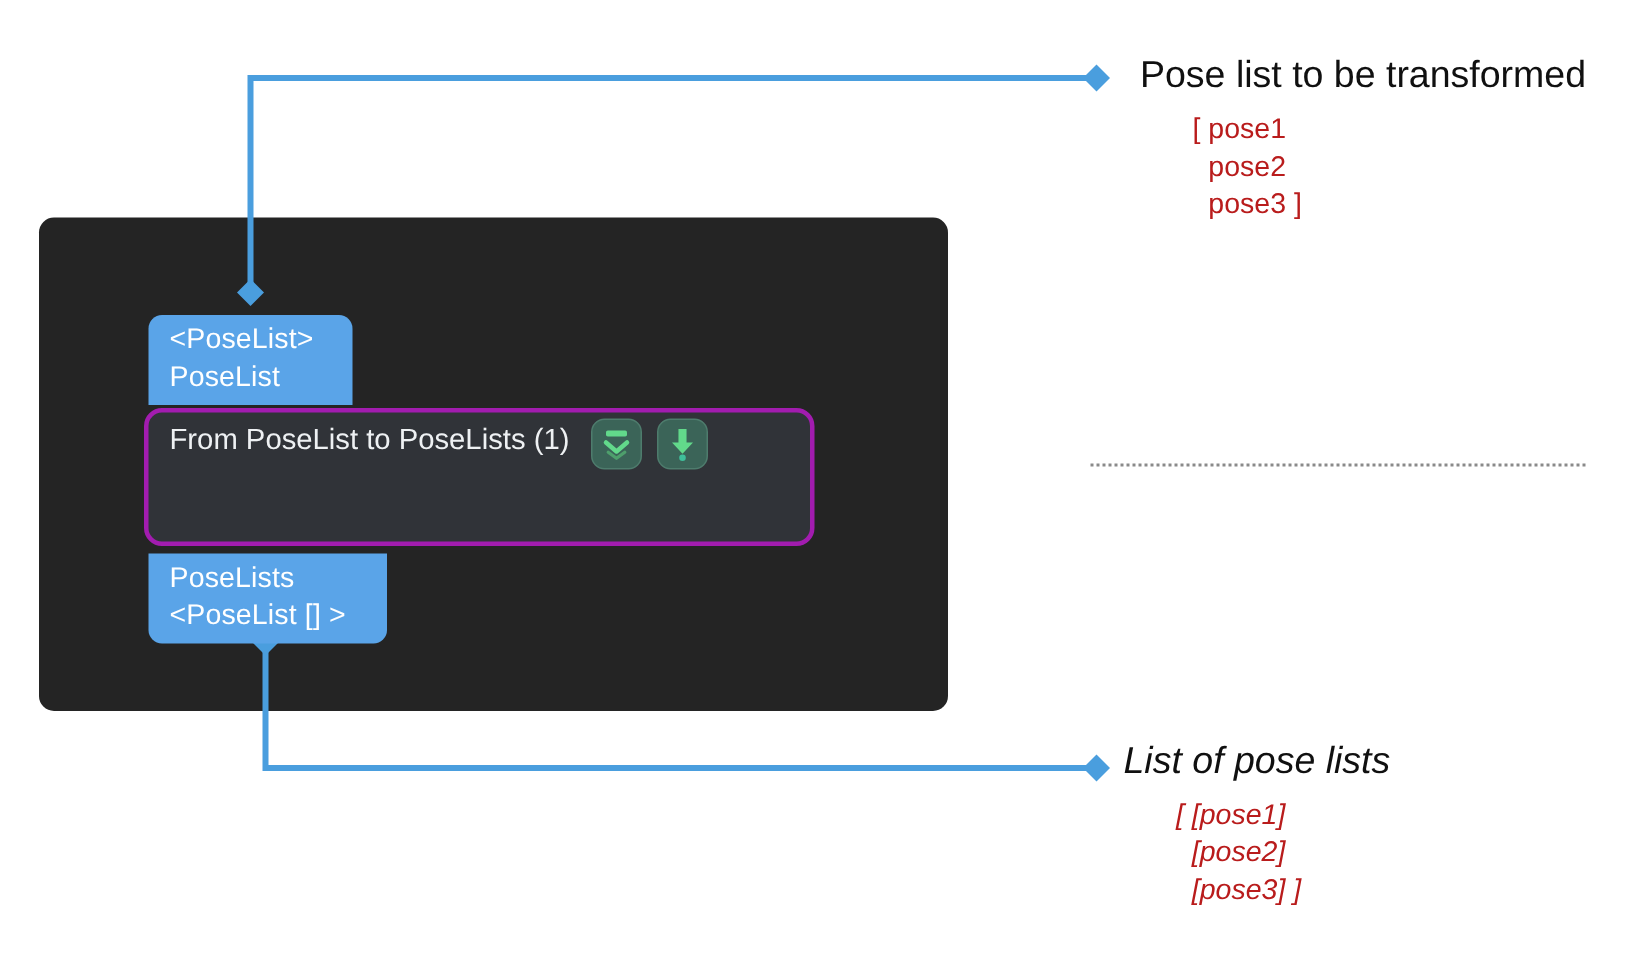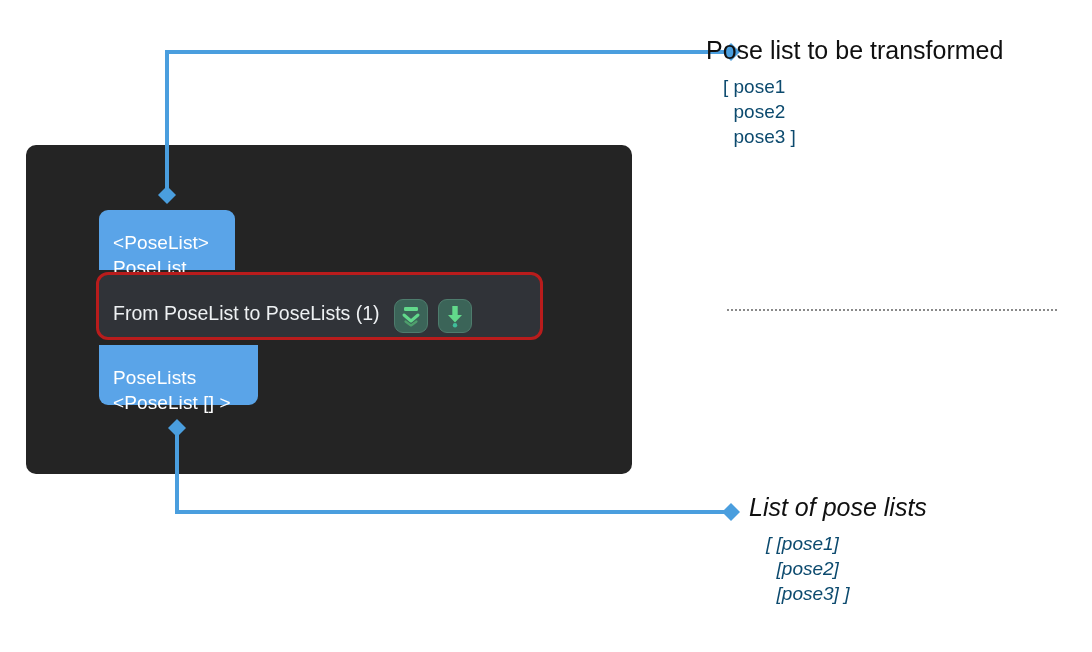--- a/index.html
+++ b/index.html
@@ -47,21 +47,21 @@
     left: 96px;
     top: 210px;
     width: 450px;
   }
 
   .port-chip {
     background: #5aa4e8;
     color: #ffffff;
     font-size: 19px;
     line-height: 25px;
-    padding: 20px 12px 6px 14px;
+    padding: 4px 12px 6px 14px;
     box-sizing: border-box;
     width: max-content;
     letter-spacing: 0.1px;
   }
   .port-chip .chip-line {
     display: block;
     white-space: pre;
   }
 
   #port-in-chip {
@@ -75,27 +75,27 @@
     border-radius: 0 0 9px 9px;
     min-width: 159px;
     height: 60px;
     position: relative;
     top: 7px;
   }
 
   #node-body {
     box-sizing: border-box;
     width: 447px;
-    height: 68px;
+    height: 92px;
     background: #303338;
-    border: 3px solid #b91c1c;
+    border: 3px solid #a21caf;
     border-radius: 12px;
     display: flex;
     align-items: flex-start;
-    padding: 24px 10px 0 14px;
+    padding: 4px 10px 0 14px;
     position: relative;
     top: 2px;
   }
 
   #node-title {
     color: #eef1f3;
     font-size: 19.5px;
     line-height: 26px;
     white-space: pre;
     flex: 0 0 auto;
@@ -127,27 +127,27 @@
   }
   .annotation-title {
     font-size: 25px;
     line-height: 28px;
     color: #101010;
     white-space: pre;
   }
   .annotation-body {
     font-size: 19px;
     line-height: 25px;
-    color: #0c4a6e;
+    color: #b91c1c;
     white-space: pre;
     margin-top: 10px;
-    margin-left: 17px;
-  }
-
-  #annotation-input { left: 706px; top: 36px; }
+    margin-left: 35px;
+  }
+
+  #annotation-input { left: 760px; top: 36px; }
   #annotation-output { left: 749px; top: 493px; font-style: italic; }
 
   #divider-dotted {
     position: absolute;
     left: 727px;
     top: 309px;
     width: 330px;
     height: 0;
     border-top: 2px dotted #8a8a8a;
   }

